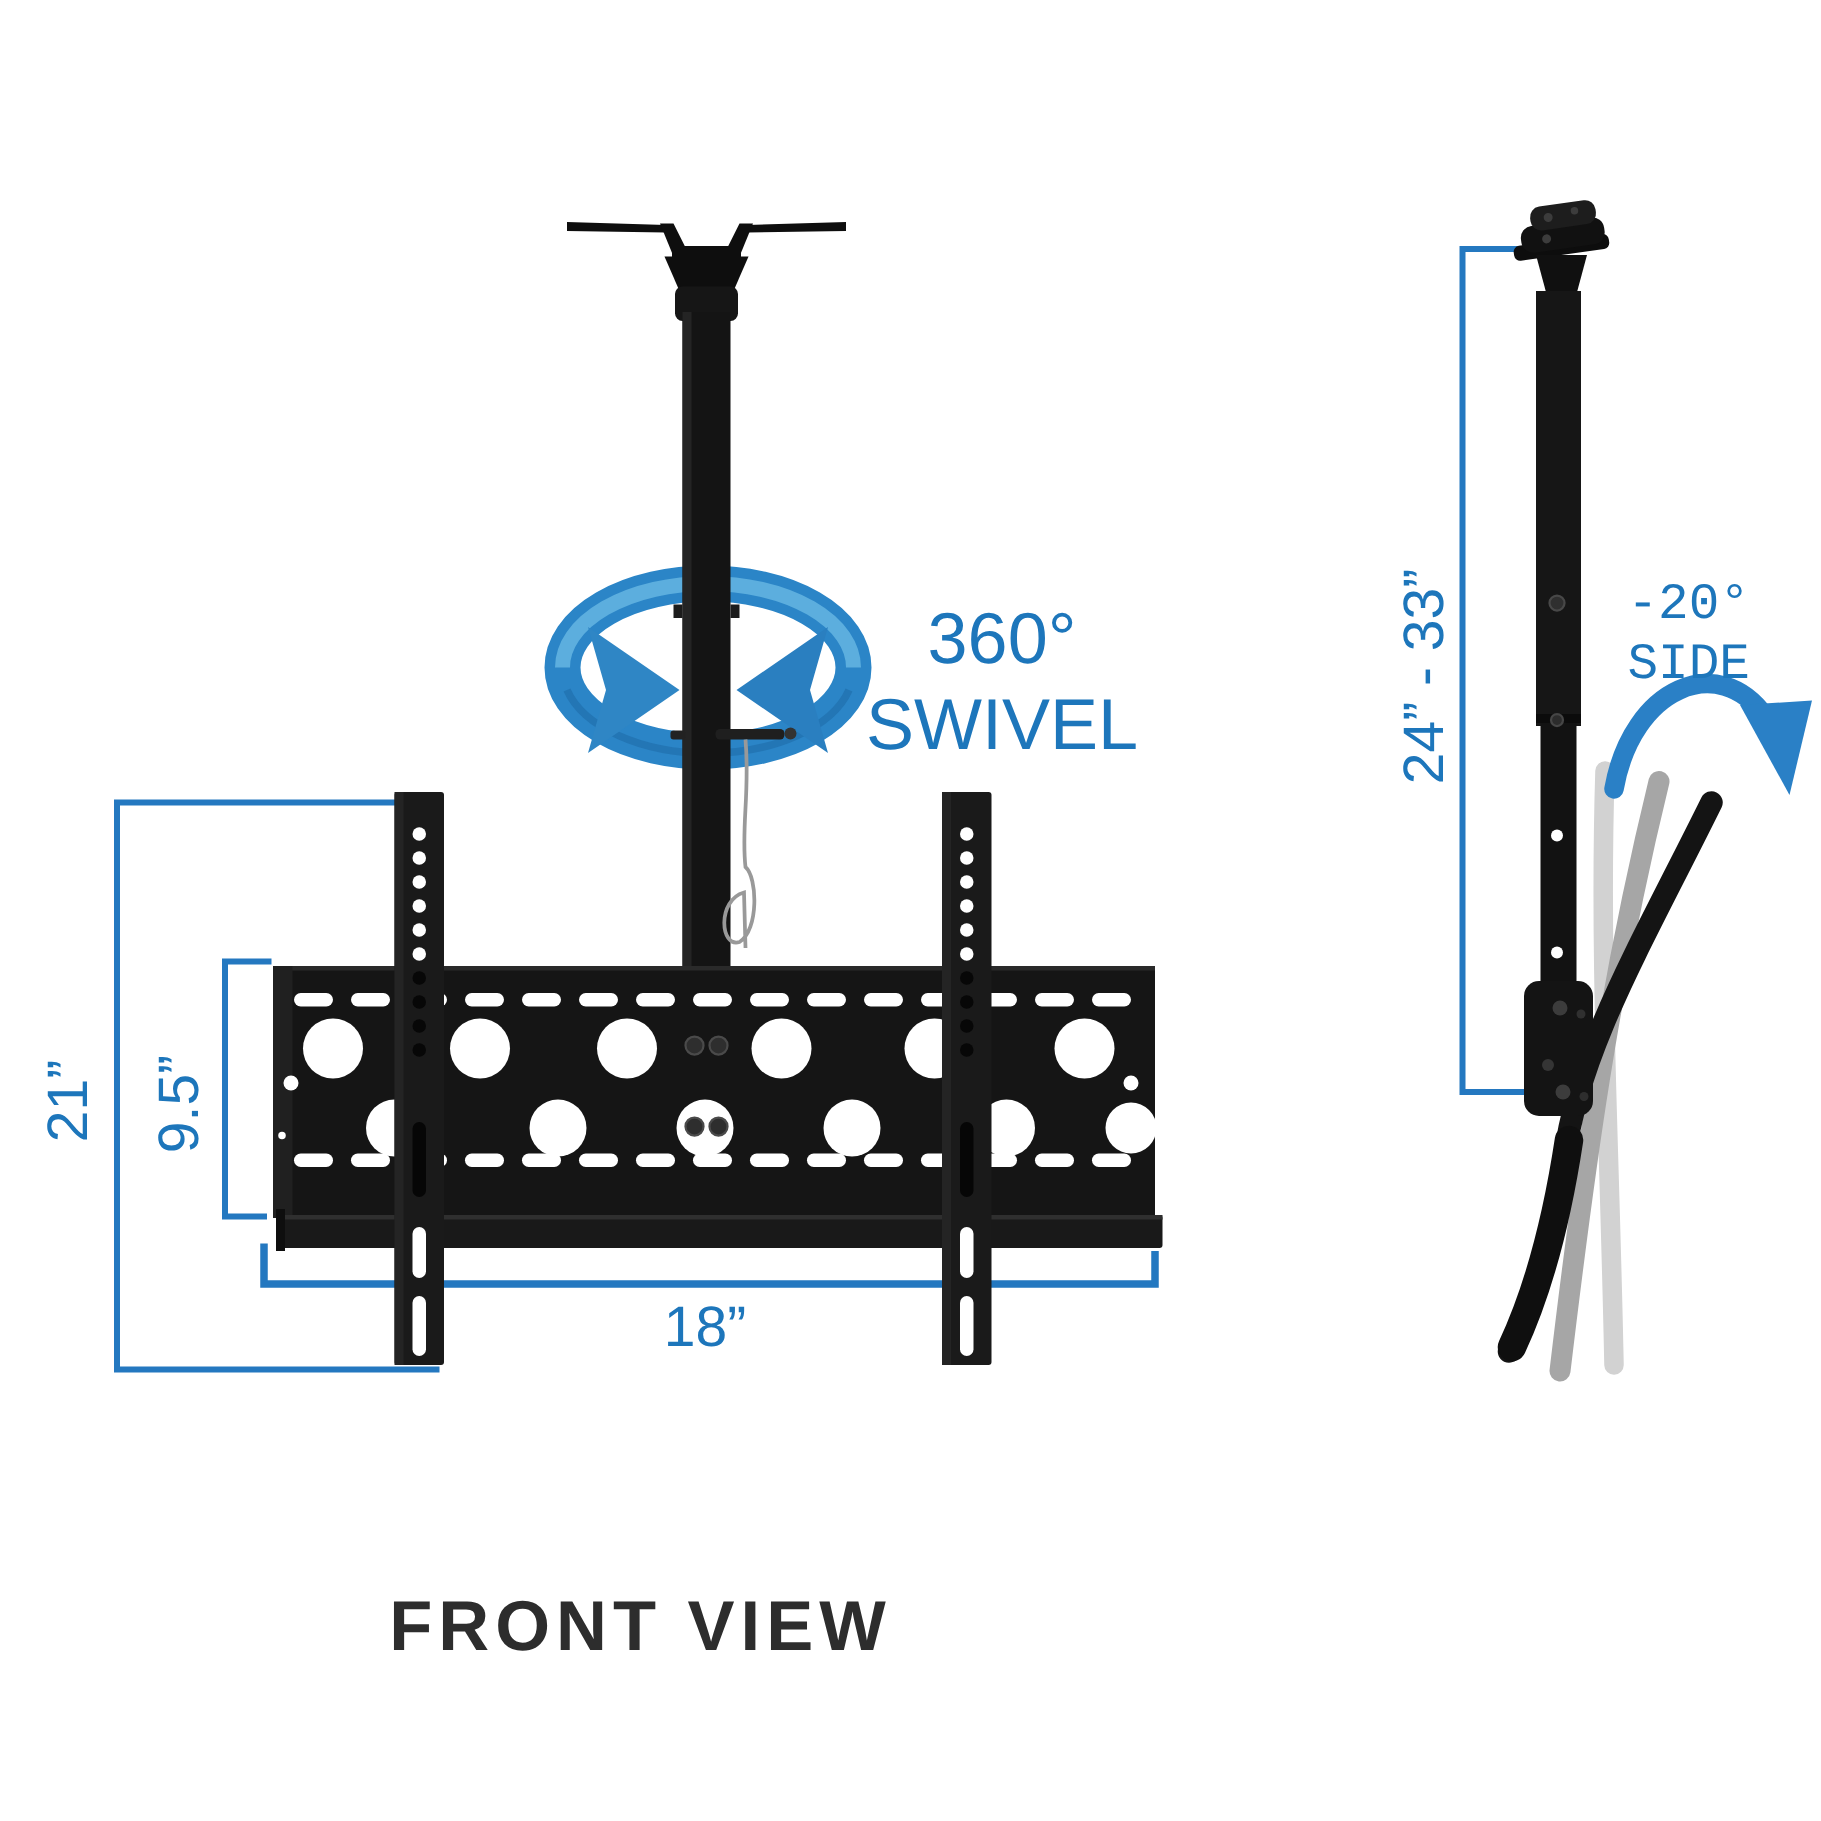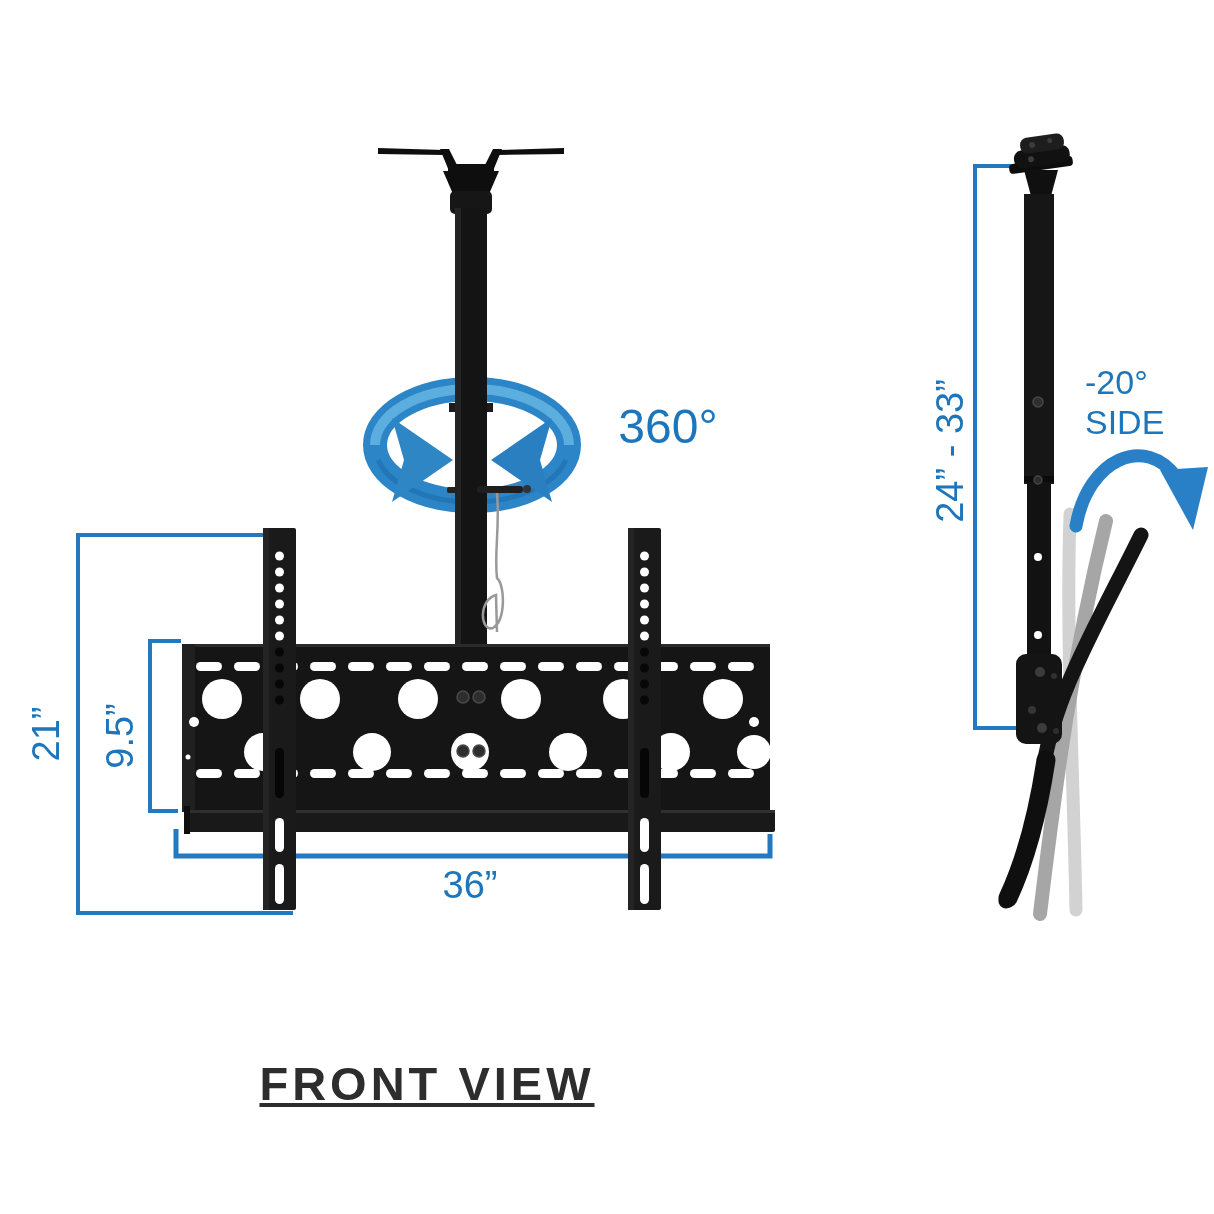--- a/index.html
+++ b/index.html
@@ -32,21 +32,20 @@
   }
   .ann-left{text-align:left;font-size:34px;}
   .view-title{
     position:absolute;
     color:#2d2d2d;
     font-size:47px;
     font-weight:800;
     letter-spacing:4px;
     white-space:nowrap;
     text-align:center;
-    text-decoration:underline;
   }
 </style>
 </head>
 <body>
 
 <div class="canvas">
 
 <svg class="diagram-svg" viewBox="0 0 1214 1214">
 
   <g>
@@ -255,29 +254,30 @@
       <path d="M 1076,526 C 1088,458 1146,434 1177,478" fill="none" stroke="#2a80c6" stroke-width="13" stroke-linecap="round"></path>
       <polygon points="1160,470 1208,467 1193,530" fill="#2a80c6"></polygon>
     </g>
   </g>
 </svg>
 
 <div class="label rot" style="left:-14px; top:715px; width:120px;">21”</div>
 
 <div class="label rot" style="left:60px; top:717px; width:120px;">9.5”</div>
 
-<div class="label" style="left:410px; top:866px; width:120px;">36”</div>
+<div class="label" style="left:410px; top:866px; width:120px;">18”</div>
 
 <div class="label rot" style="left:820px; top:432px; width:260px;">24” - 33”</div>
 
 <div class="ann" style="left:568px; top:399px; width:200px;">
   <div>360°</div>
+  <div>SWIVEL</div>
 </div>
 
-<div class="ann ann-left" style="left:1085px; top:362px; width:120px;">
+<div class="ann ann-left" style="left:1085px; top:384px; width:120px;font-family:Liberation Mono, monospace;">
   <div>-20°</div>
   <div>SIDE</div>
 </div>
 
 <div class="view-title" style="left:127px; top:1056px; width:600px;">FRONT VIEW</div>
 
 
 </div>
 
 </body></html>

